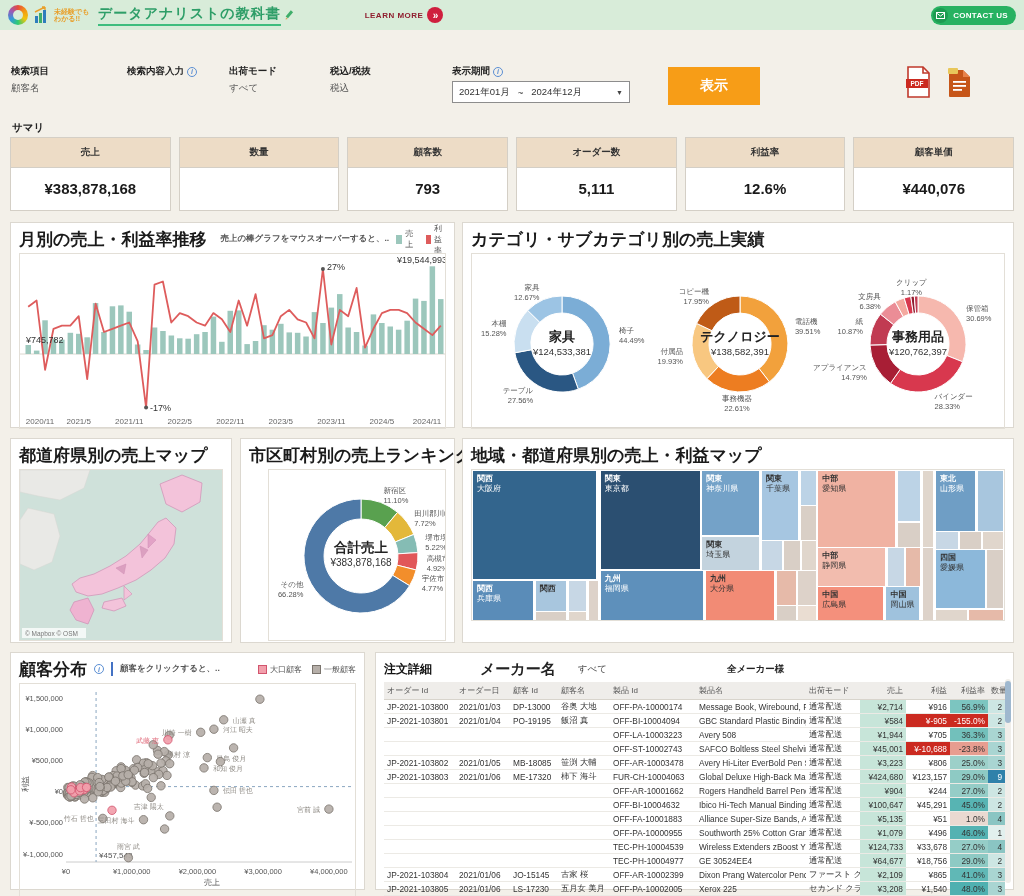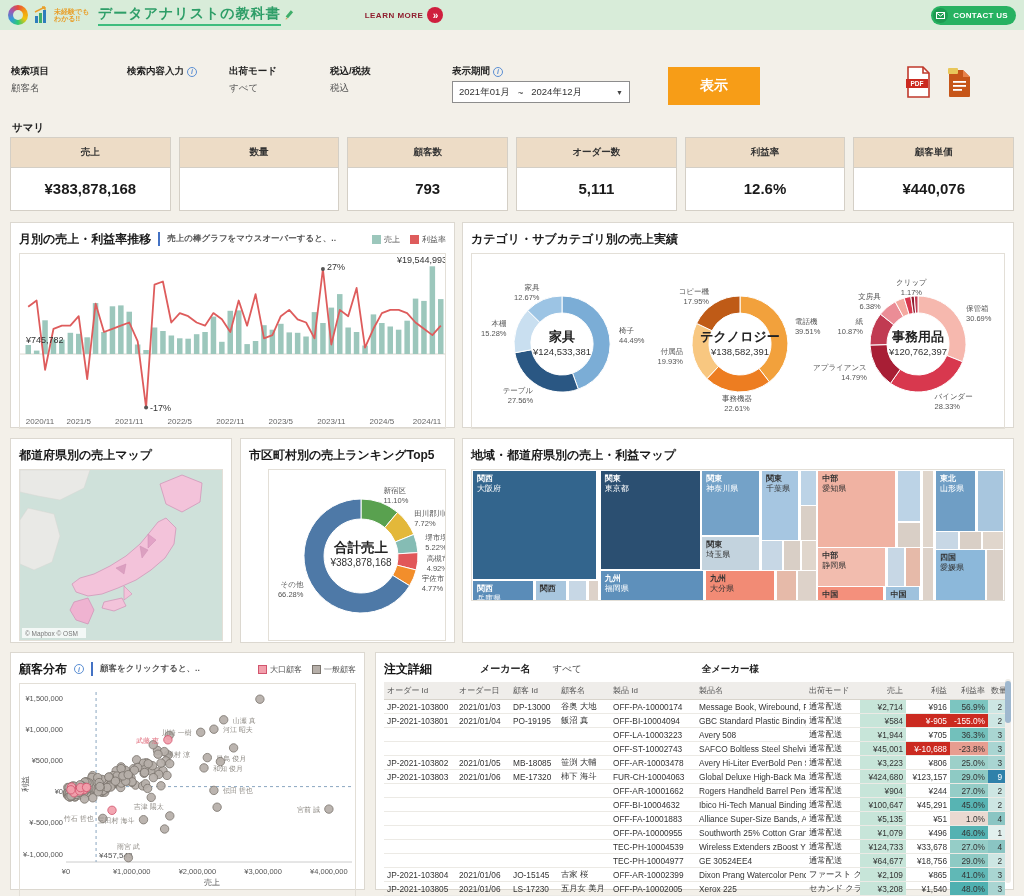--- a/index.html
+++ b/index.html
@@ -38,21 +38,21 @@
   
   .sum-label{position:absolute;left:12px;top:121px;font-size:10.5px;font-weight:bold;color:#222;}
   .sum-cards{position:absolute;left:10px;top:137px;width:1004px;display:flex;gap:8px;}
   .sum-card{flex:1;border:1px solid #d4cfc6;background:#fff;}
   .sum-head{background:#eddcc6;font-size:9.5px;font-weight:bold;color:#333;text-align:center;padding:8px 0;border-bottom:1px solid #d4cfc6;}
   .sum-val{font-size:15px;font-weight:bold;color:#1a1a1a;text-align:center;padding:12px 0 13px;}
 
   
   .panel{position:absolute;background:#fff;border:1px solid #dcd8d0;padding:7px 8px;}
   .phead{display:flex;align-items:center;gap:7px;height:18px;}
-  .ptitle{font-size:12px;font-weight:bold;color:#1a1a1a;white-space:nowrap;}
+  .ptitle{font-size:17px;font-weight:bold;color:#1a1a1a;white-space:nowrap;}
   .pdivider{width:2px;height:14px;background:#4472c4;}
   .psub{font-size:8.5px;font-weight:bold;color:#555;white-space:nowrap;}
   .plegend{margin-left:auto;display:flex;align-items:center;gap:10px;}
   .plegend .li{display:flex;align-items:center;gap:3px;font-size:8px;color:#555;}
   .swatch{width:9px;height:9px;display:inline-block;}
   .chart-box{position:relative;border:1px solid #e3dfd7;margin-top:5px;overflow:hidden;}
 
   #p-monthly{left:10px;top:222px;width:445px;height:206px;}
   #p-category{left:462px;top:222px;width:552px;height:206px;}
   #p-map{left:10px;top:438px;width:222px;height:205px;}
@@ -62,21 +62,21 @@
   #p-orders{left:375px;top:652px;width:639px;height:238px;}
 
   
   .tm{position:relative;width:100%;height:172px;background:#fff;}
   .tm-cell{position:absolute;overflow:hidden;padding:3px 4px;font-size:8px;line-height:1.25;}
   .tm-cell .r{font-weight:bold;}
 
   
   .ord-head{display:flex;align-items:center;gap:0;height:18px;}
   .ord-title{font-size:12px;font-weight:bold;color:#111;}
-  .mk-label{font-size:10px;font-weight:bold;color:#222;margin-left:48px;}
+  .mk-label{font-size:15px;font-weight:bold;color:#222;margin-left:48px;}
   .mk-value{font-size:9.5px;color:#444;margin-left:22px;}
   .mk-all{font-size:9.5px;font-weight:bold;color:#222;margin-left:120px;}
   table.orders{border-collapse:collapse;table-layout:fixed;width:621px;margin-top:4px;}
   table.orders th{background:#efedea;font-size:8px;color:#555;font-weight:normal;padding:3px 3px;border-bottom:1px solid #d8d4cc;white-space:nowrap;overflow:hidden;text-align:left;}
   table.orders td{font-size:8.3px;color:#333;padding:1px 3px;border-bottom:1px solid #eceae5;white-space:nowrap;overflow:hidden;height:13px;}
   table.orders th.num,table.orders td.num{text-align:right;}
   .ord-scroll{position:absolute;right:2px;top:26px;width:6px;height:204px;background:#f0eeea;border-radius:3px;}
   .ord-thumb{position:absolute;left:0;top:2px;width:6px;height:42px;background:#9fb8cf;border-radius:3px;}
 
   svg text{font-family:"Liberation Sans","DejaVu Sans",sans-serif;}
@@ -394,21 +394,21 @@
           <text x="92" y="82" text-anchor="middle" font-size="13.5" font-weight="bold" fill="#222">合計売上</text>
           <text x="92" y="96" text-anchor="middle" font-size="10" fill="#333">¥383,878,168</text>
         </svg>
     </div>
   </div>
 
   <div class="panel" id="p-tree">
     <div class="phead">
         <span class="ptitle">地域・都道府県別の売上・利益マップ</span>
       </div>
-    <div class="chart-box" style="height:132px;">
+    <div class="chart-box" style="height:152px;">
       <div class="tm" id="treemap">
           <div class="tm-cell" style="left: 0.2%; top: 0.3%; width: 23.2%; height: 63.3%; background: rgb(51, 101, 141); color: rgb(255, 255, 255);">
             <div class="r">関西</div>
             <div>大阪府</div>
           </div>
           <div class="tm-cell" style="left: 0.2%; top: 64.8%; width: 11.2%; height: 34.9%; background: rgb(90, 140, 184); color: rgb(255, 255, 255);">
             <div class="r">関西</div>
             <div>兵庫県</div>
           </div>
           <div class="tm-cell" style="left: 12%; top: 64.8%; width: 5.6%; height: 17%; background: rgb(168, 198, 222); color: rgb(51, 51, 51);">

